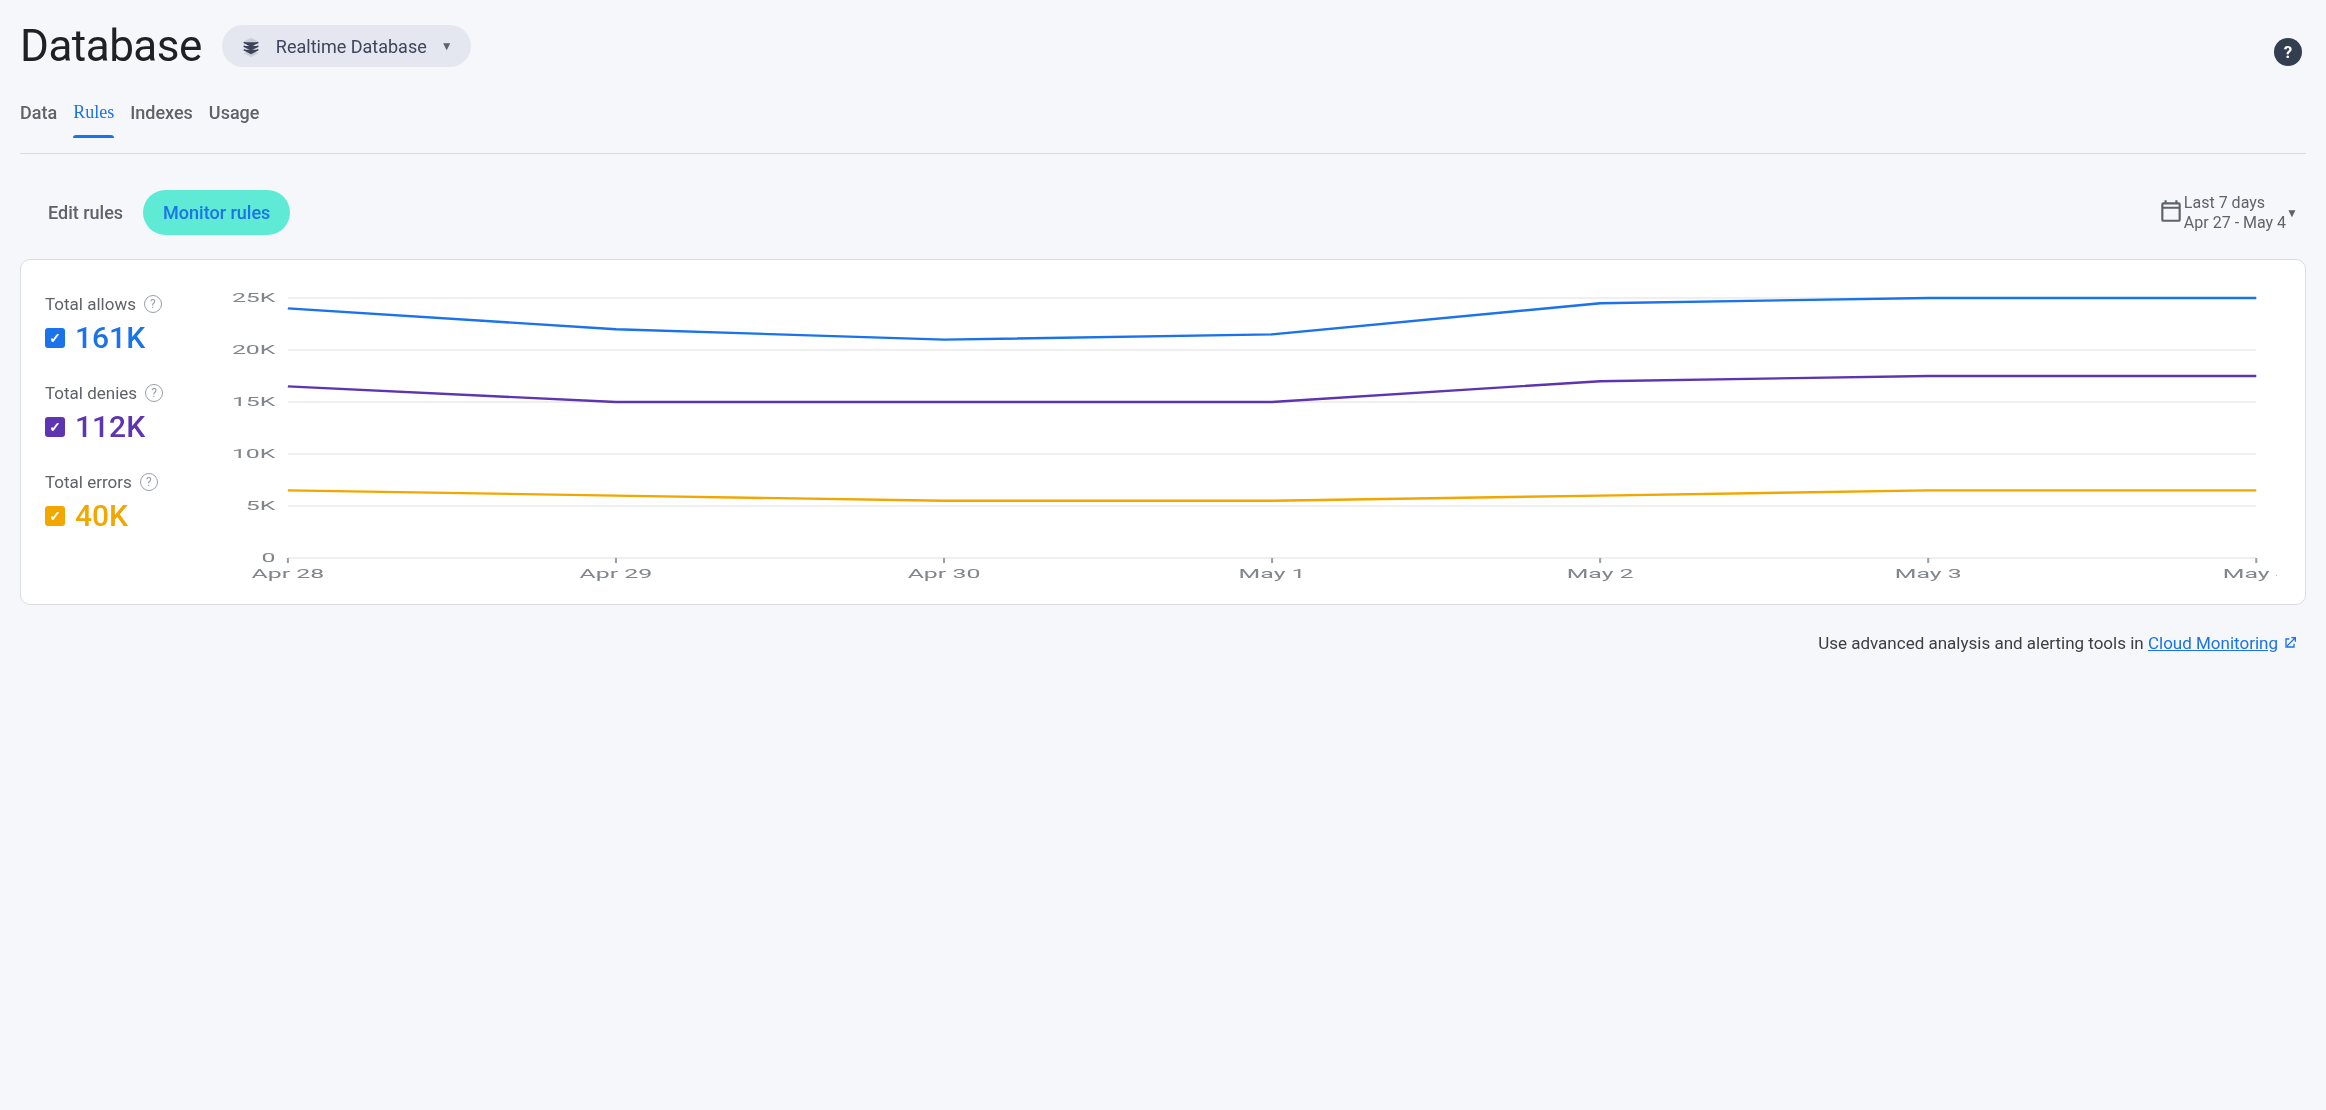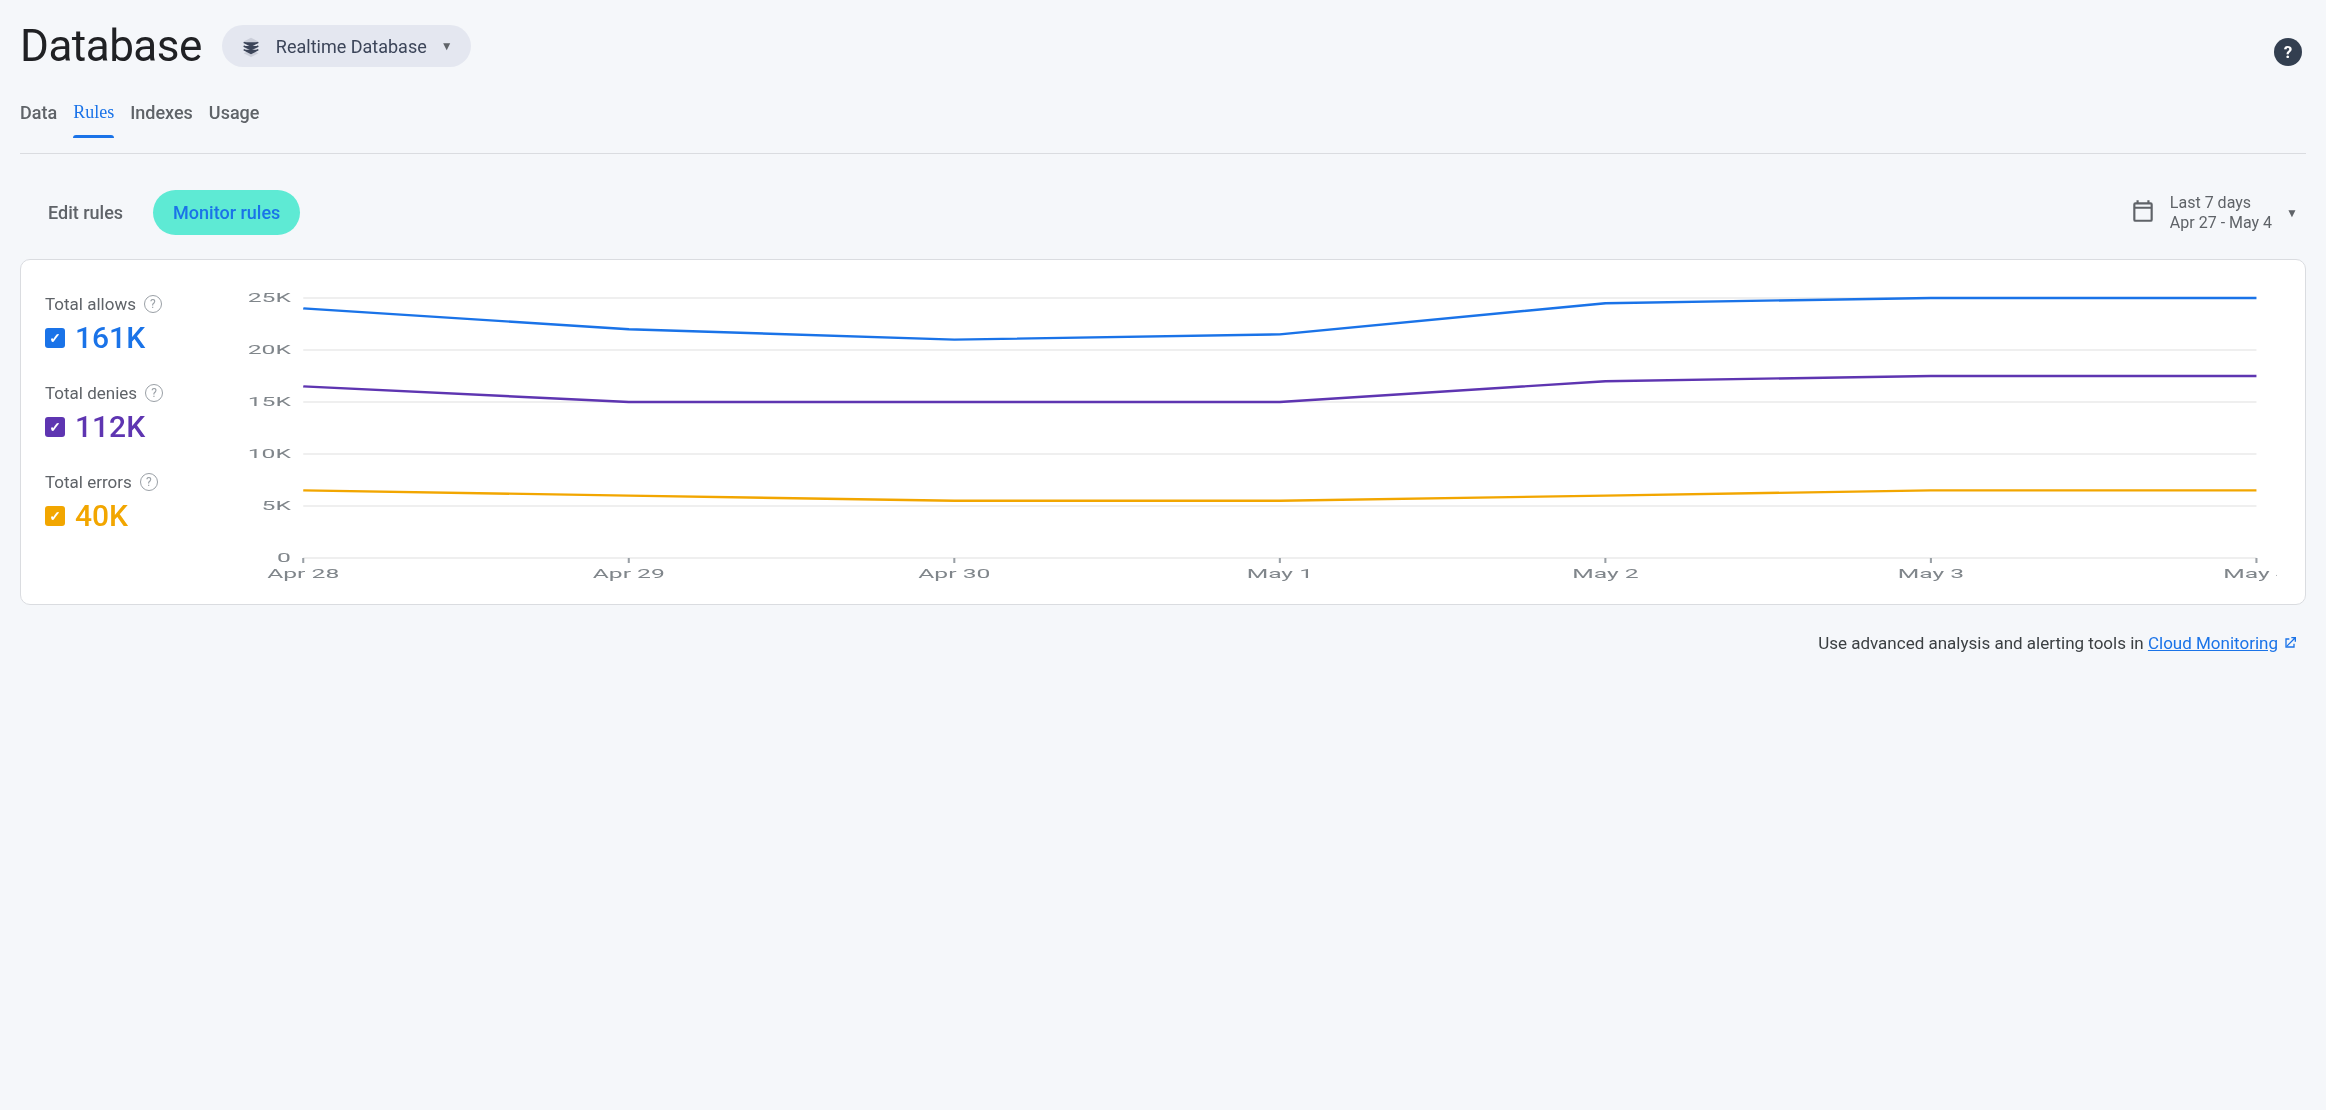--- a/index.html
+++ b/index.html
@@ -77,51 +77,50 @@
       height: 3px;
       background: #1a73e8;
       border-radius: 3px 3px 0 0;
     }
     .subbar {
       display: flex;
       align-items: center;
       justify-content: space-between;
       padding: 36px 8px 24px 8px;
     }
-    .subtabs { display: flex; gap: 10px; align-items: flex-end; }
+    .subtabs { display: flex; gap: 0; align-items: flex-end; }
     .subtab {
       padding: 12px 20px;
       font-size: 18px;
       font-weight: 500;
       color: #5f6368;
       cursor: pointer;
       border-radius: 24px;
     }
     .subtab.active {
       background: #5eead4;
       color: #1a73e8;
     }
     .daterange {
       display: flex;
       align-items: center;
-      gap: 14px;
       cursor: pointer;
       color: #5f6368;
     }
     .daterange .cal-icon svg { width: 26px; height: 26px; fill: #5f6368; }
     .daterange .dr-text { line-height: 1.25; font-size: 16px; }
     .daterange .chev { font-size: 12px; color: #5f6368; }
 
     .card {
       background: #fff;
       border: 1px solid #dadce0;
       border-radius: 10px;
       padding: 28px 28px 16px 24px;
       display: flex;
-      gap: 16px;
+      gap: 0;
     }
     .legend {
       width: 160px;
       display: flex;
       flex-direction: column;
       gap: 28px;
       padding-top: 6px;
     }
     .metric .m-label {
       display: flex;

